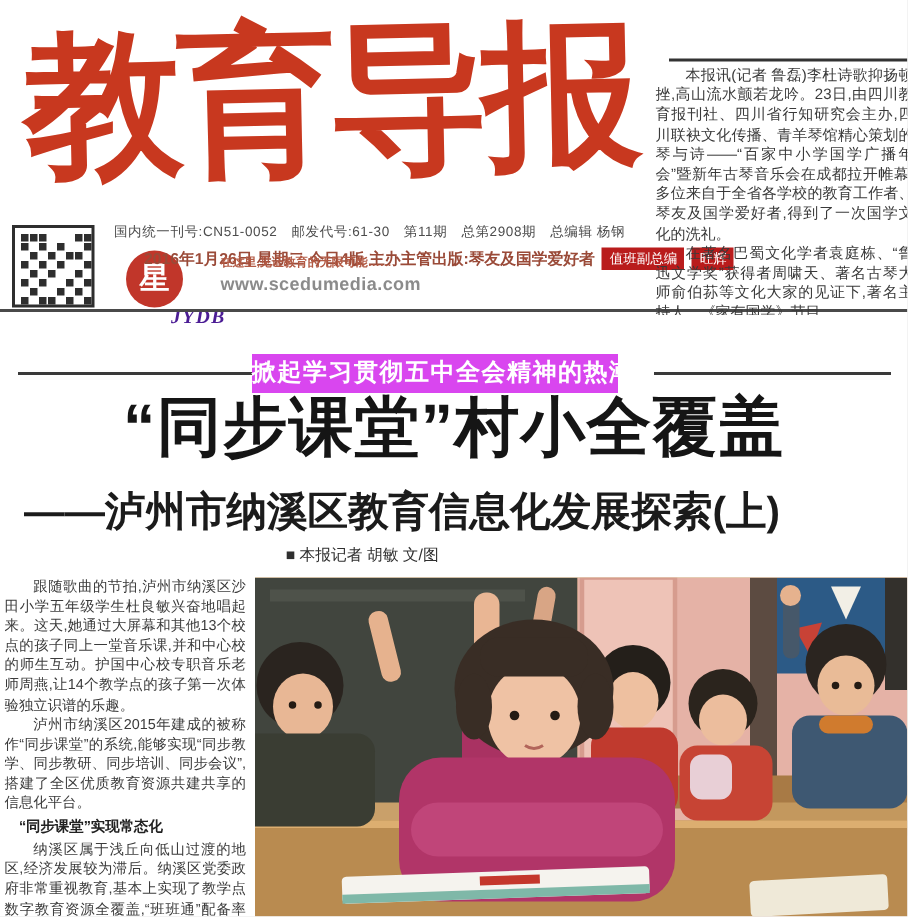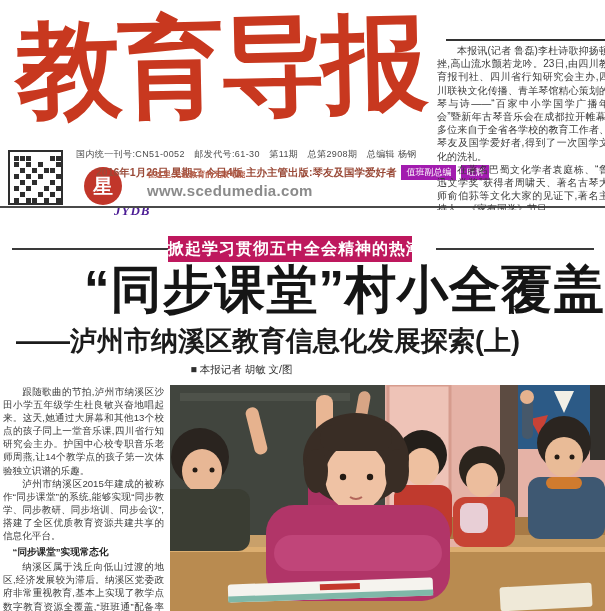--- a/index.html
+++ b/index.html
@@ -7,59 +7,59 @@
         font-family:"Liberation Sans",sans-serif;}
   
   .masthead-title{position:absolute;left:5px;top:-12px;width:430px;height:160px;
     font-family:"Liberation Serif",serif;font-weight:bold;font-size:106px;line-height:160px;
     color:#c8381f;text-align:center;letter-spacing:-4px;transform:rotate(-1.2deg);
     white-space:nowrap;}
   .info-line1{position:absolute;left:76px;top:148px;width:352px;font-size:9px;color:#4c4c4c;
     letter-spacing:.4px;white-space:nowrap;}
   .date-row{position:absolute;left:96px;top:165px;width:420px;font-size:10.5px;color:#9a4a38;
     font-weight:bold;white-space:nowrap;display:flex;align-items:center;gap:5px;}
-  .duty-box{display:inline-block;background:#a21caf;color:#fff;font-size:9px;font-weight:normal;
+  .duty-box{display:inline-block;background:#b91c1c;color:#fff;font-size:9px;font-weight:normal;
     padding:2px 5px;line-height:11px;}
   .qr{position:absolute;left:8px;top:150px;width:55px;height:55px;background:#fff;
     border:2px solid #2e2e2e;box-sizing:border-box;}
   .qr .dots{position:absolute;left:4px;top:4px;width:5px;height:5px;background:#2e2e2e;
     box-shadow:6px 0 #2e2e2e,12px 0 #2e2e2e,36px 0 #2e2e2e,42px 0 #2e2e2e,
     0 6px #2e2e2e,12px 6px #2e2e2e,24px 6px #2e2e2e,42px 6px #2e2e2e,
     6px 12px #2e2e2e,18px 12px #2e2e2e,30px 12px #2e2e2e,36px 12px #2e2e2e,
     0 18px #2e2e2e,12px 18px #2e2e2e,24px 18px #2e2e2e,42px 18px #2e2e2e,
     6px 24px #2e2e2e,18px 24px #2e2e2e,36px 24px #2e2e2e,
     0 30px #2e2e2e,12px 30px #2e2e2e,30px 30px #2e2e2e,42px 30px #2e2e2e,
     6px 36px #2e2e2e,24px 36px #2e2e2e,36px 36px #2e2e2e,
     0 42px #2e2e2e,12px 42px #2e2e2e,18px 42px #2e2e2e,30px 42px #2e2e2e,42px 42px #2e2e2e;}
   .logo{position:absolute;left:84px;top:167px;width:110px;height:42px;}
   .logo-circle{position:absolute;left:0;top:0;width:38px;height:38px;border-radius:50%;
     background:#c1362a;color:#fff;font-size:20px;line-height:38px;text-align:center;
     font-family:"Liberation Serif",serif;font-weight:bold;}
   .logo-jydb{position:absolute;left:30px;top:36px;font-family:"Liberation Serif",serif;
     font-weight:bold;font-style:italic;font-size:13px;color:#4c1d95;letter-spacing:1px;text-align:center;}
   .slogan{position:absolute;left:147px;top:169px;font-size:8px;color:#b35a44;font-weight:bold;
     white-space:nowrap;}
-  .website{position:absolute;left:147px;top:182px;font-size:15px;color:#8b8b8b;
+  .website{position:absolute;left:147px;top:182px;font-size:12px;color:#8b8b8b;
     font-weight:bold;letter-spacing:.3px;}
   .email{position:absolute;left:293px;top:191px;font-size:9px;color:#6a6a6a;}
   .header-underline{position:absolute;left:0;top:206px;width:605px;height:2px;background:#4a4a4a;}
   
   .side-rule{position:absolute;left:446px;top:39px;width:159px;height:2px;background:#333;}
   .side-article{position:absolute;left:437px;top:44px;width:172px;height:166px;overflow:hidden;
     font-size:10px;line-height:13.2px;color:#3a3a3a;text-align:justify;}
   .side-article p{margin:0;text-indent:2em;}
   
   .banner-line{position:absolute;top:248px;height:2px;background:#3a3a3a;}
   .banner-line.l{left:12px;width:156px;}
   .banner-line.r{left:436px;width:158px;}
-  .banner{position:absolute;left:168px;top:236px;width:244px;height:26px;background:#be185d;
+  .banner{position:absolute;left:168px;top:236px;width:244px;height:26px;background:#d946ef;
     color:#fff;font-weight:bold;font-size:16px;line-height:26px;text-align:center;
     letter-spacing:1px;white-space:nowrap;}
-  .headline{position:absolute;left:0;top:256px;width:605px;text-align:right;
-    font-size:51px;font-weight:900;color:#151515;letter-spacing:1px;white-space:nowrap;}
+  .headline{position:absolute;left:0;top:256px;width:605px;text-align:center;
+    font-size:43px;font-weight:900;color:#151515;letter-spacing:1px;white-space:nowrap;}
   .subhead-line{position:absolute;left:0;top:323px;width:536px;text-align:center;
     font-size:27px;font-weight:bold;color:#1b1b1b;white-space:nowrap;}
   .byline{position:absolute;left:0;top:363px;width:483px;text-align:center;
     font-size:10.5px;color:#2f2f2f;}
   
   .article-col{position:absolute;left:3px;top:385px;width:161px;height:226px;overflow:hidden;
     font-size:9.6px;line-height:13.1px;color:#3b3b3b;text-align:justify;}
   .article-col p{margin:0;text-indent:2em;}
   .article-col .subhd{font-weight:bold;text-indent:1em;margin:3px 0 2px 0;color:#222;}
   .photo{position:absolute;left:170px;top:385px;width:435px;height:226px;overflow:hidden;
@@ -99,21 +99,21 @@
   </div>
 
   <div class="banner-line l"></div>
   <div class="banner-line r"></div>
   <div class="banner">掀起学习贯彻五中全会精神的热潮</div>
   <div class="headline">“同步课堂”村小全覆盖</div>
   <div class="subhead-line">——泸州市纳溪区教育信息化发展探索(上)</div>
   <div class="byline">■ 本报记者 胡敏 文/图</div>
 
   <div class="article-col">
-    <p>跟随歌曲的节拍,泸州市纳溪区沙田小学五年级学生杜良敏兴奋地唱起来。这天,她通过大屏幕和其他13个校点的孩子同上一堂音乐课,四川省行知研究会主办。护国中心校专职音乐老师周燕,让14个教学点的孩子第一次体验独立识谱的乐趣。</p>
+    <p>跟随歌曲的节拍,泸州市纳溪区沙田小学五年级学生杜良敏兴奋地唱起来。这天,她通过大屏幕和其他13个校点的孩子同上一堂音乐课,并和中心校的师生互动。护国中心校专职音乐老师周燕,让14个教学点的孩子第一次体验独立识谱的乐趣。</p>
     <p>泸州市纳溪区2015年建成的被称作“同步课堂”的系统,能够实现“同步教学、同步教研、同步培训、同步会议”,搭建了全区优质教育资源共建共享的信息化平台。</p>
     <p class="subhd">“同步课堂”实现常态化</p>
     <p>纳溪区属于浅丘向低山过渡的地区,经济发展较为滞后。纳溪区党委政府非常重视教育,基本上实现了教学点数字教育资源全覆盖,“班班通”配备率达到83%,中心校及以上学校达100%,每个班都有。</p>
 
   </div>
 
   <div class="photo">
     <svg width="435" height="226" viewBox="0 0 435 226">
 
       <rect x="0" y="0" width="215" height="150" fill="#41453e"></rect>

